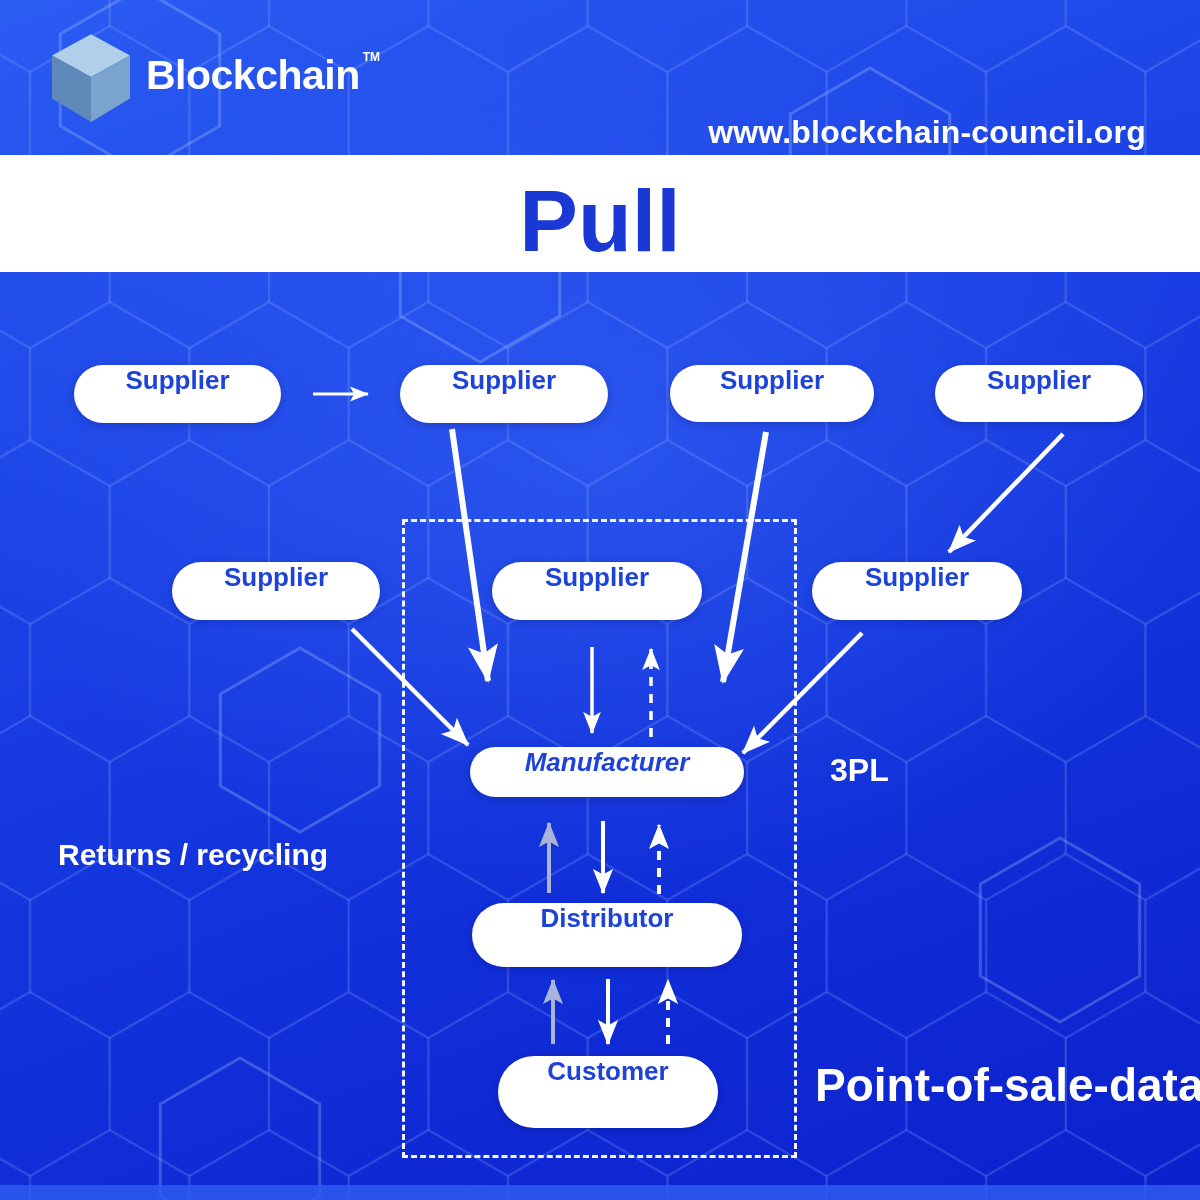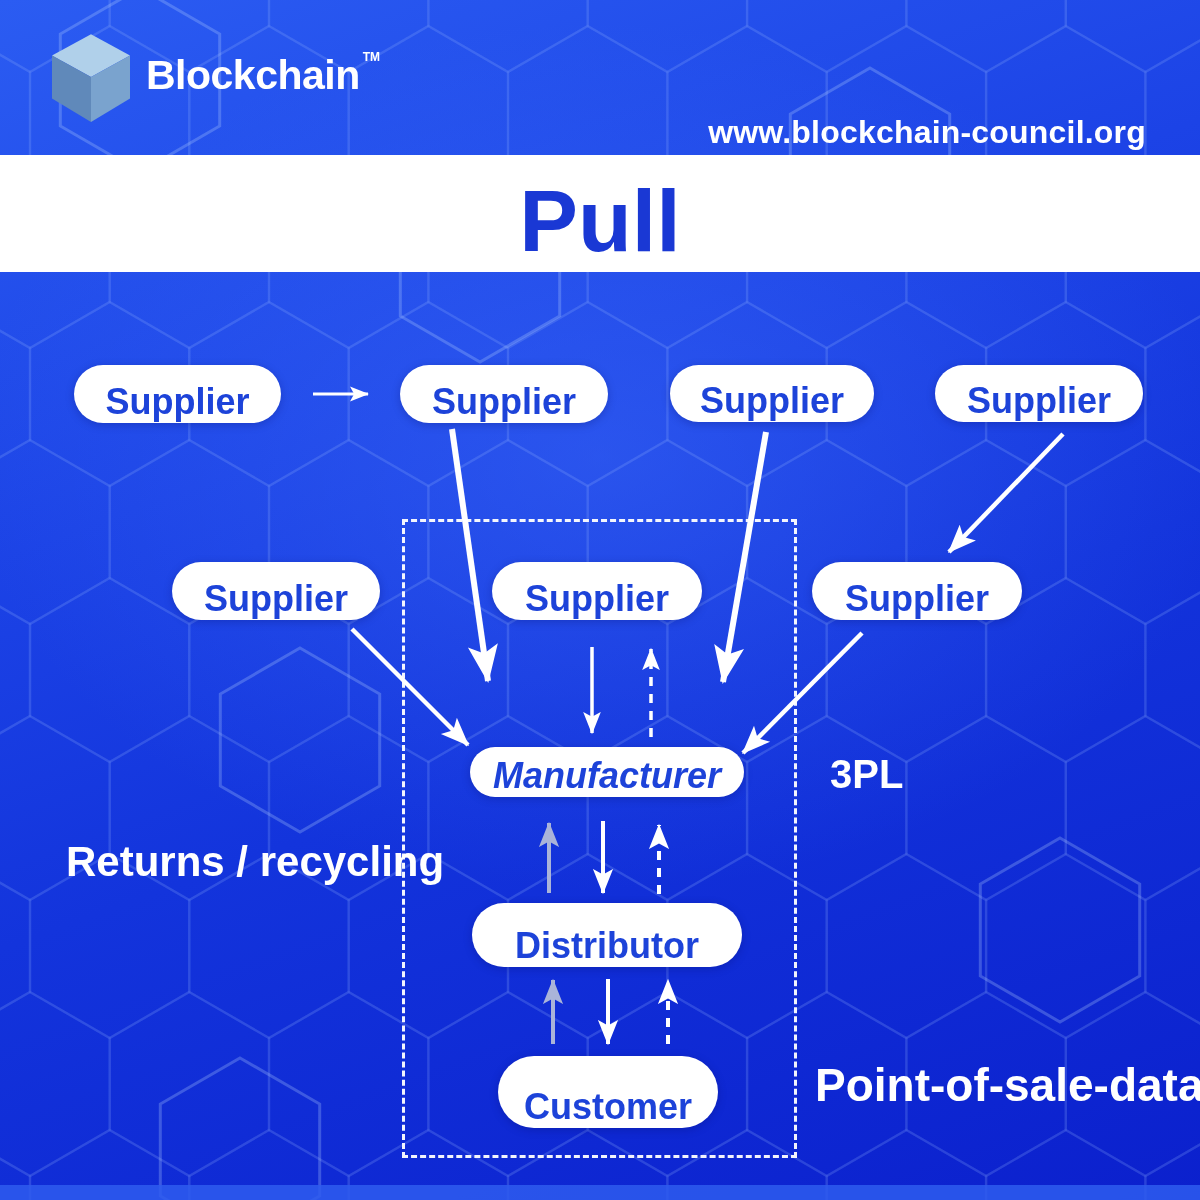--- a/index.html
+++ b/index.html
@@ -24,37 +24,37 @@
   
   .title-band{position:absolute;left:0;top:155px;width:1200px;height:117px;background:#ffffff;
     display:flex;align-items:flex-end;justify-content:center;}
   .title-band h1{margin:0;color:#1a38d4;font-size:88px;font-weight:800;letter-spacing:0;}
 
   
   .dashed-box{position:absolute;left:402px;top:519px;width:389px;height:633px;
     border:3px dashed rgba(255,255,255,.95);}
   svg.arrows{position:absolute;left:0;top:0;width:1200px;height:1200px;pointer-events:none;}
 
-  .pill{position:absolute;background:#fff;border-radius:44px;display:flex;align-items:flex-end;
-    justify-content:center;color:#1d43d9;font-weight:bold;font-size:36px;
+  .pill{position:absolute;background:#fff;border-radius:44px;display:flex;align-items:flex-start;
+    justify-content:center;color:#1d43d9;font-weight:bold;font-size:26px;
     box-shadow:0 2px 8px rgba(0,10,90,.25);}
   .s1{left:74px;top:365px;width:207px;height:58px;}
   .s2{left:400px;top:365px;width:208px;height:58px;}
   .s3{left:670px;top:365px;width:204px;height:57px;}
   .s4{left:935px;top:365px;width:208px;height:57px;}
   .s5{left:172px;top:562px;width:208px;height:58px;}
   .s6{left:492px;top:562px;width:210px;height:58px;}
   .s7{left:812px;top:562px;width:210px;height:58px;}
   .man{left:470px;top:747px;width:274px;height:50px;font-style:italic;}
   .dis{left:472px;top:903px;width:270px;height:64px;}
   .cus{left:498px;top:1056px;width:220px;height:72px;}
 
   .note{position:absolute;color:#fff;font-weight:bold;white-space:nowrap;}
-  .n-3pl{left:830px;top:752px;font-size:40px;}
-  .n-ret{left:58px;top:838px;font-size:42px;margin-left:8px;}
+  .n-3pl{left:830px;top:752px;font-size:32px;}
+  .n-ret{left:58px;top:838px;font-size:30px;}
   .n-pos{left:815px;top:1058px;font-size:46px;}
 </style>
 </head>
 <body>
 
 <div class="canvas">
 
   <svg class="hexbg" id="hexbg">
       <polygon points="-49.7,-250.0 30.0,-204.0 30.0,-112.0 -49.7,-66.0 -129.3,-112.0 -129.3,-204.0" fill="none" stroke="rgba(150,180,255,0.12)" stroke-width="2.5"></polygon>
       <polygon points="109.7,-250.0 189.3,-204.0 189.3,-112.0 109.7,-66.0 30.0,-112.0 30.0,-204.0" fill="none" stroke="rgba(150,180,255,0.12)" stroke-width="2.5"></polygon>

